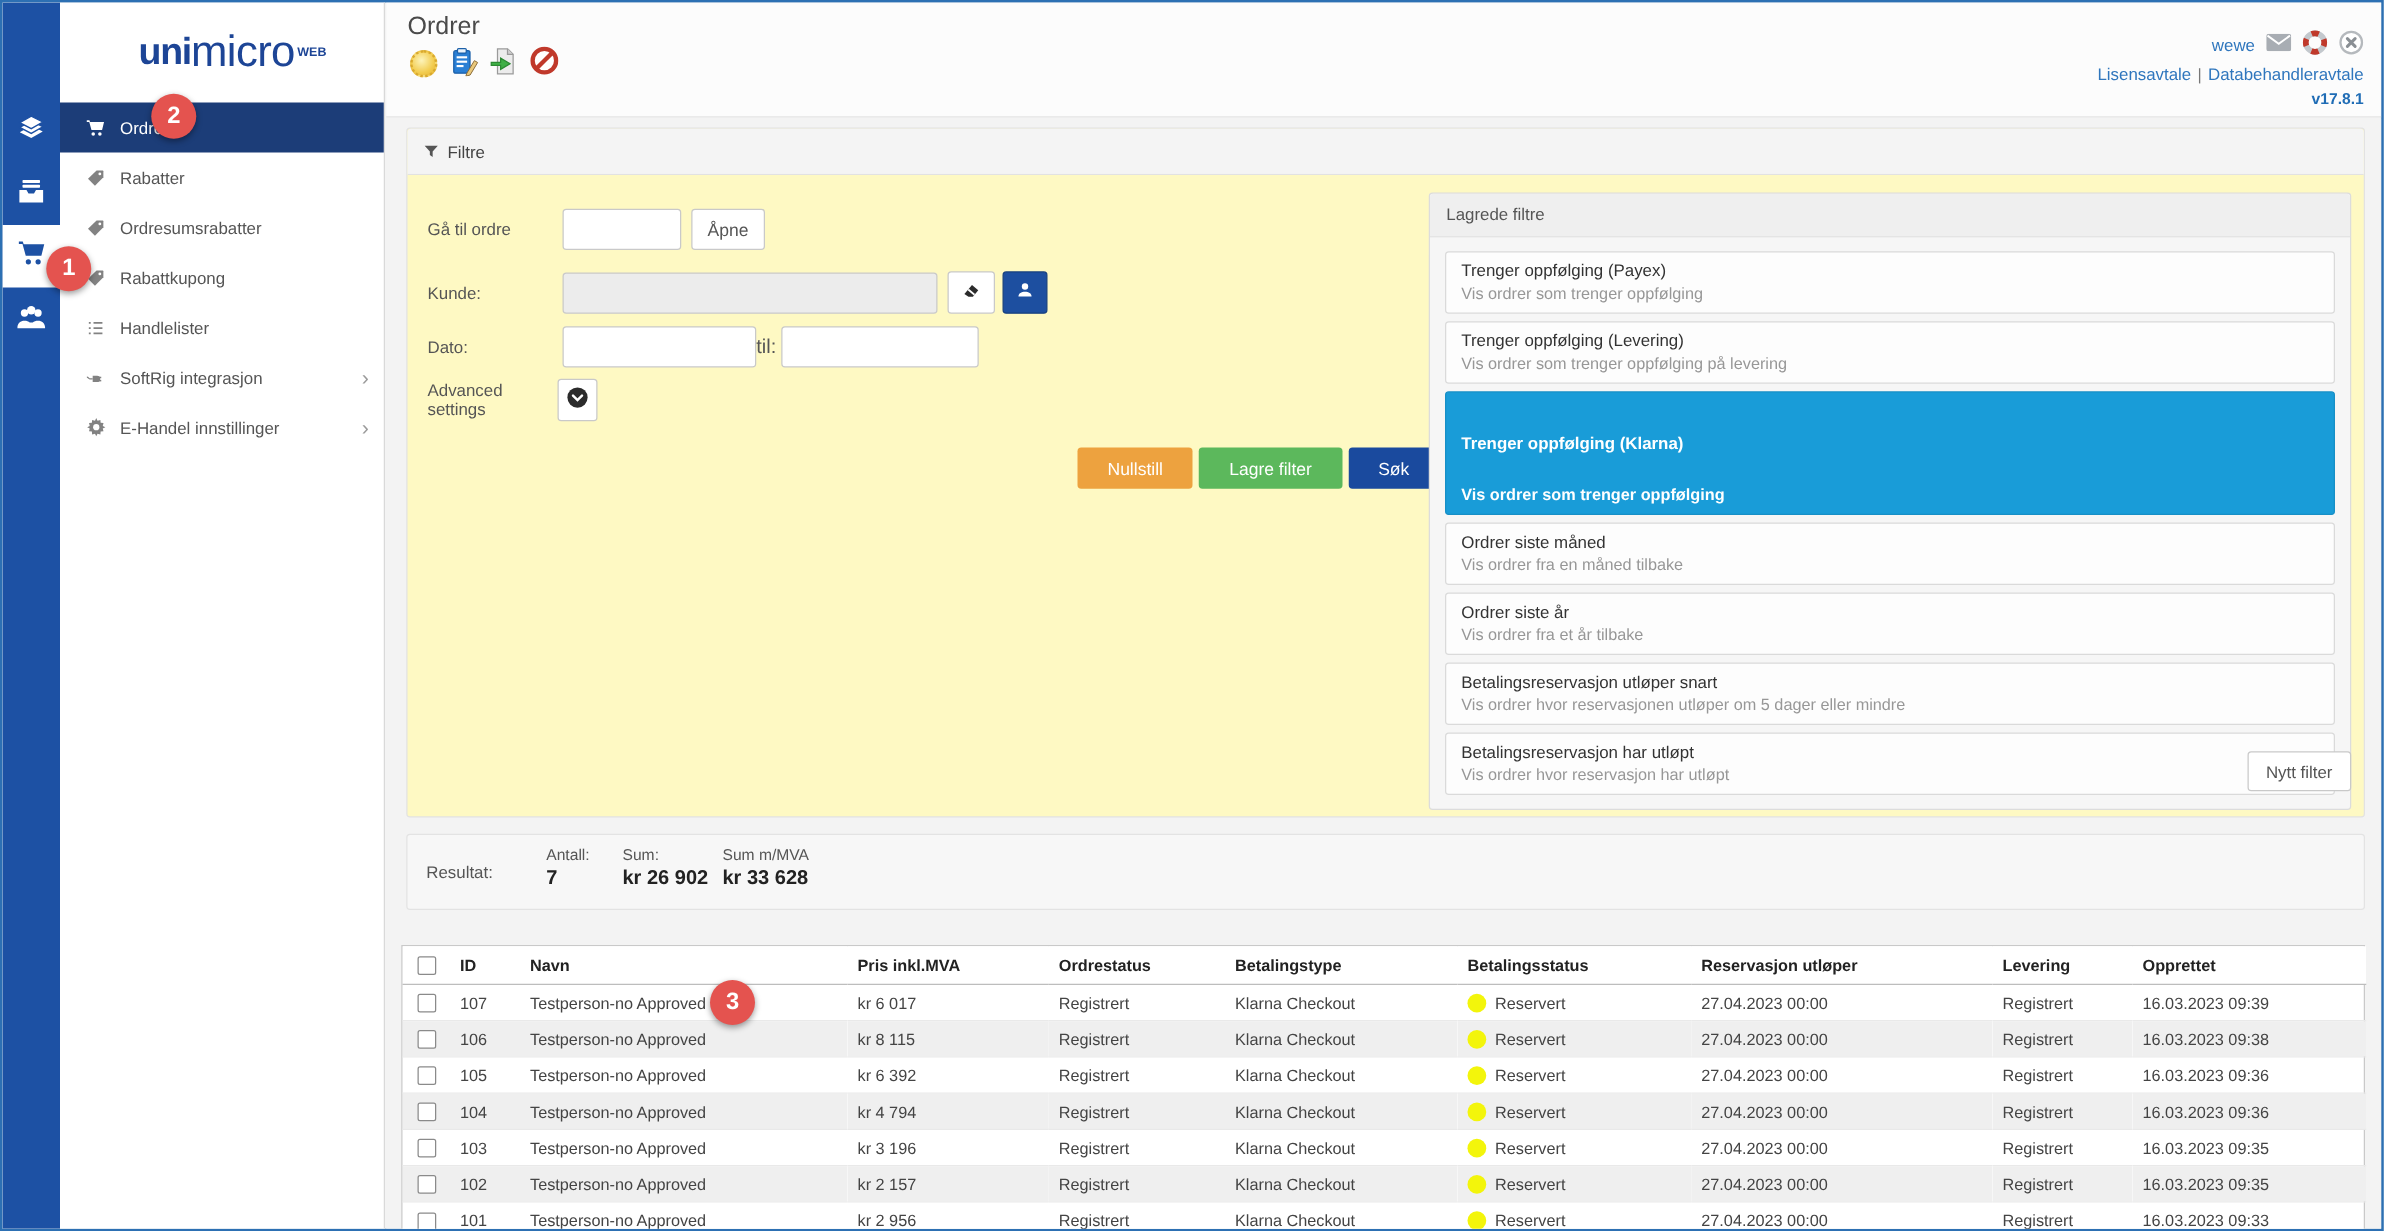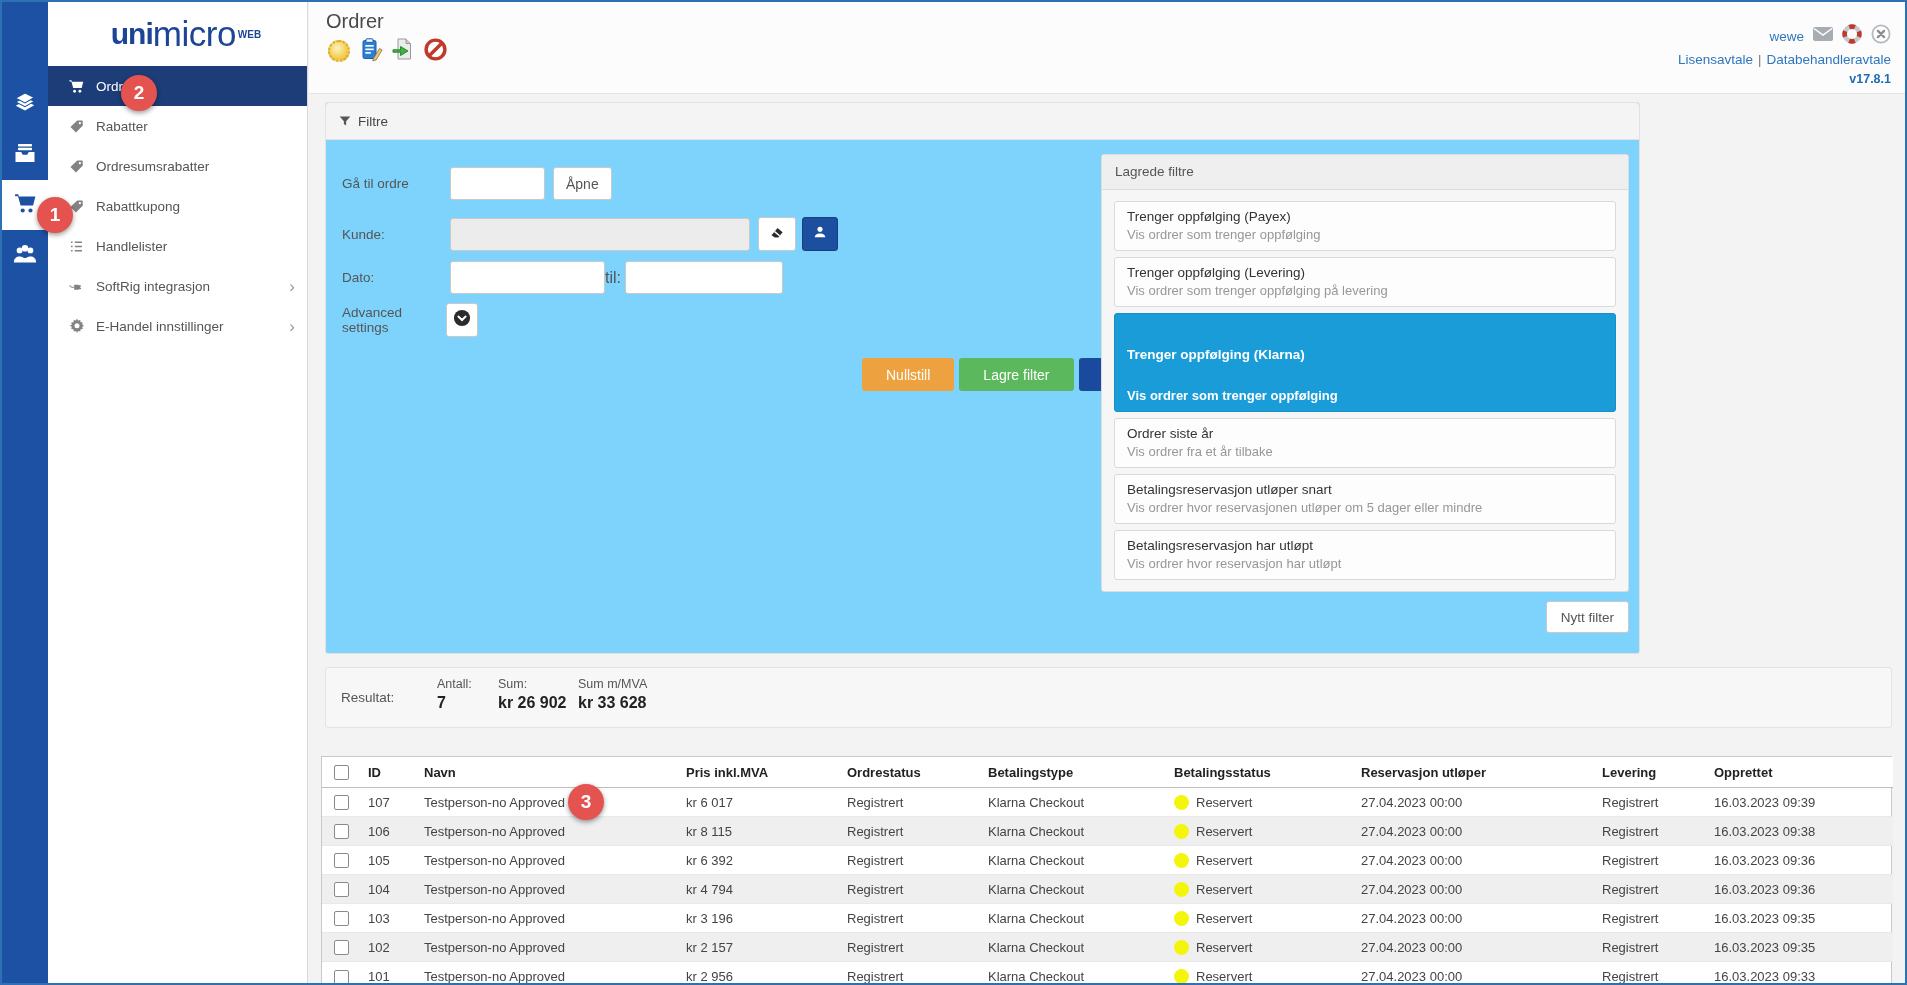--- a/index.html
+++ b/index.html
@@ -7,21 +7,21 @@
   .page{position:relative;width:1907px;height:985px;box-sizing:border-box;border:2px solid #2d70b3;background:#f3f3f3;overflow:hidden;}
 
   
   .rail{position:absolute;left:0;top:0;bottom:0;width:46px;background:#1d51a4;}
   .rail-items{margin-top:78px;}
   .rail-item{width:46px;height:50px;display:flex;align-items:center;justify-content:center;color:#fff;cursor:pointer;}
   .rail-item.active{background:#fff;color:#1d51a4;}
 
   
   .sidebar{position:absolute;left:46px;top:0;bottom:0;width:260px;background:#fff;border-right:1px solid #d9d9d9;box-sizing:border-box;}
-  .logo{height:64px;display:flex;align-items:center;justify-content:center;user-select:none;padding-left:17px;}
+  .logo{height:80px;display:flex;align-items:center;justify-content:center;user-select:none;padding-left:17px;}
   .logo .l-uni{font-size:30px;font-weight:800;color:#1d4596;letter-spacing:-1px;}
   .logo .l-micro{font-size:35px;font-weight:400;color:#1d4596;letter-spacing:-0.5px;}
   .logo .l-web{font-size:10px;font-weight:700;color:#1d4596;vertical-align:18px;margin-left:2px;}
   .menu-item{height:40px;display:flex;align-items:center;padding:0 12px 0 20px;color:#555;font-size:13.5px;cursor:pointer;}
   .menu-item .mi-icon{width:17px;height:17px;margin-right:11px;color:#828282;display:flex;align-items:center;justify-content:center;flex:none;}
   .menu-item.active{background:#1c3d78;color:#fff;}
   .menu-item.active .mi-icon{color:#fff;}
   .mi-chevron{margin-left:auto;color:#9a9a9a;font-size:17px;line-height:1;}
 
   
@@ -35,41 +35,41 @@
   .header-right{position:absolute;right:14px;top:24px;text-align:right;}
   .hr-row1{display:flex;align-items:center;justify-content:flex-end;gap:9px;height:20px;}
   .hr-row2{margin-top:6px;font-size:13px;height:17px;}
   .hr-row3{margin-top:3px;font-size:12.5px;font-weight:700;color:#1f6cb5;}
   .blue-link{color:#2f76bd;text-decoration:none;font-size:13.5px;cursor:pointer;}
   .hr-sep{color:#777;margin:0 5px;}
 
   .content{position:absolute;left:0;right:0;top:93px;bottom:0;background:#f3f3f3;}
 
   
-  .filter-panel{position:absolute;left:16px;top:7px;width:1315px;height:552px;background:#7dd3fc;border:1px solid #e2e2e2;border-radius:3px;box-sizing:border-box;}
+  .filter-panel{position:absolute;left:16px;top:7px;width:1567px;height:552px;background:#fef9c3;border:1px solid #e2e2e2;border-radius:3px;box-sizing:border-box;}
   .fp-header{height:36px;display:flex;align-items:center;padding:0 13px;background:#f4f4f4;border-bottom:1px solid #e2e2e2;color:#444;font-size:13.5px;border-radius:3px 3px 0 0;cursor:pointer;}
   .fp-header svg{margin-right:7px;}
   .fp-body{position:relative;height:513px;}
   .f-row{position:absolute;left:16px;display:flex;align-items:center;}
   .f-label{width:108px;flex:none;font-size:13.5px;color:#555;}
   .f-input{height:33px;box-sizing:border-box;border:1px solid #c9c9c9;border-radius:3px;background:#fff;font-size:14px;padding:0 8px;color:#333;}
   .f-input:disabled,.f-input.disabled{background:#ececec;}
   .btn-open{height:33px;box-sizing:border-box;margin-left:8px;padding:0 12px;background:#fff;border:1px solid #c9c9c9;border-radius:3px;font-size:14px;color:#555;cursor:pointer;}
   .sq-btn{height:34px;width:38px;box-sizing:border-box;margin-left:8px;background:#fff;border:1px solid #c9c9c9;border-radius:3px;display:flex;align-items:center;justify-content:center;cursor:pointer;}
   .sq-btn.blue{width:36px;margin-left:6px;background:#1d4fa0;border-color:#17407f;}
   .til-label{width:20px;margin-left:0;font-size:16px;color:#555;}
   .adv-btn{height:34px;width:32px;box-sizing:border-box;margin-left:4px;background:#fff;border:1px solid #c9c9c9;border-radius:3px;display:flex;align-items:center;justify-content:center;cursor:pointer;}
   .fp-actions{position:absolute;left:536px;top:218px;display:flex;gap:5px;}
   .btn{height:33px;padding:0 24px;border:none;border-radius:3px;font-size:14px;color:#fff;display:flex;align-items:center;cursor:pointer;font-family:inherit;}
   .btn-reset{background:#eda23f;}
   .btn-save{background:#5cb85c;}
   .btn-search{background:#1a4a9e;}
 
   
-  .sf-panel{position:absolute;left:775px;right:10px;top:14px;border:1px solid #dcdcdc;background:#f6f6f6;border-radius:3px;}
+  .sf-panel{position:absolute;left:817px;right:10px;top:14px;border:1px solid #dcdcdc;background:#f6f6f6;border-radius:3px;}
   .sf-header{height:34px;line-height:34px;padding:0 13px;background:#efefef;border-bottom:1px solid #dcdcdc;color:#555;font-size:13.5px;border-radius:3px 3px 0 0;}
   .sf-list{padding:11px 12px 5px 12px;}
   .sf-item{background:#fdfdfd;border:1px solid #dadada;border-radius:3px;padding:7px 12px 8px 12px;margin-bottom:6px;cursor:pointer;}
   .sf-title{font-size:13.5px;color:#333;}
   .sf-desc{font-size:13px;color:#979797;margin-top:3px;}
   .sf-item.selected{background:#199cd8;border-color:#178fc6;}
   .sf-item.selected .sf-title,.sf-item.selected .sf-desc{color:#fff;font-weight:700;margin-top:26px;}
   .btn-newfilter{position:absolute;right:10px;top:461px;height:32px;padding:0 14px;background:#fff;border:1px solid #c9c9c9;border-radius:3px;font-size:13.5px;color:#555;cursor:pointer;font-family:inherit;}
 
   
@@ -340,20 +340,24 @@
                   <div class="sf-title">Trenger oppfølging (Payex)</div>
                   <div class="sf-desc">Vis ordrer som trenger oppfølging</div>
                 </div>
                 <div class="sf-item">
                   <div class="sf-title">Trenger oppfølging (Levering)</div>
                   <div class="sf-desc">Vis ordrer som trenger oppfølging på levering</div>
                 </div>
                 <div class="sf-item selected">
                   <div class="sf-title">Trenger oppfølging (Klarna)</div>
                   <div class="sf-desc">Vis ordrer som trenger oppfølging</div>
+                </div>
+                <div class="sf-item">
+                  <div class="sf-title">Ordrer siste måned</div>
+                  <div class="sf-desc">Vis ordrer fra en måned tilbake</div>
                 </div>
                 <div class="sf-item">
                   <div class="sf-title">Ordrer siste år</div>
                   <div class="sf-desc">Vis ordrer fra et år tilbake</div>
                 </div>
                 <div class="sf-item">
                   <div class="sf-title">Betalingsreservasjon utløper snart</div>
                   <div class="sf-desc">Vis ordrer hvor reservasjonen utløper om 5 dager eller mindre</div>
                 </div>
                 <div class="sf-item">

